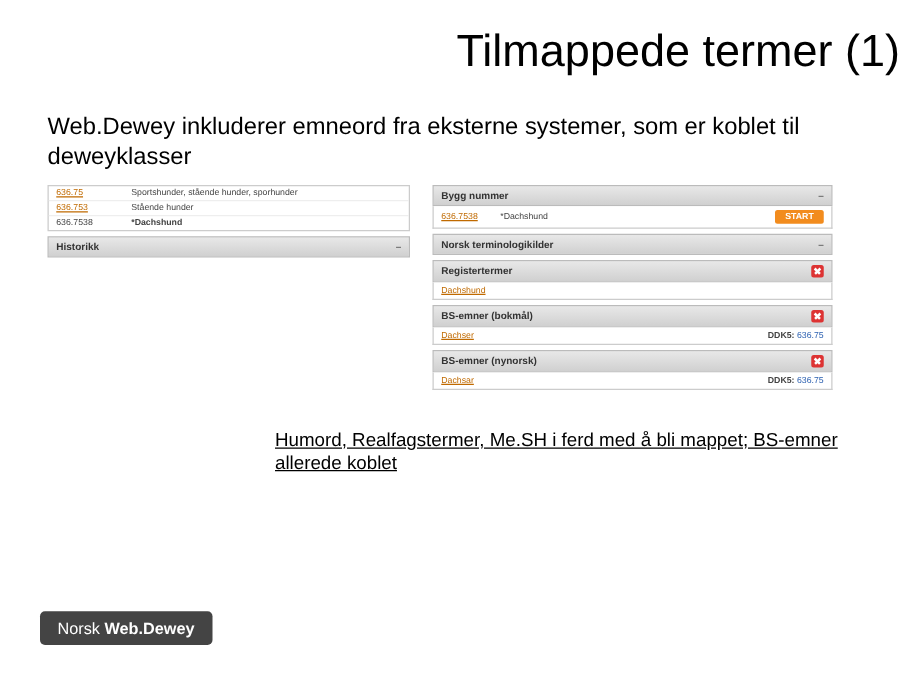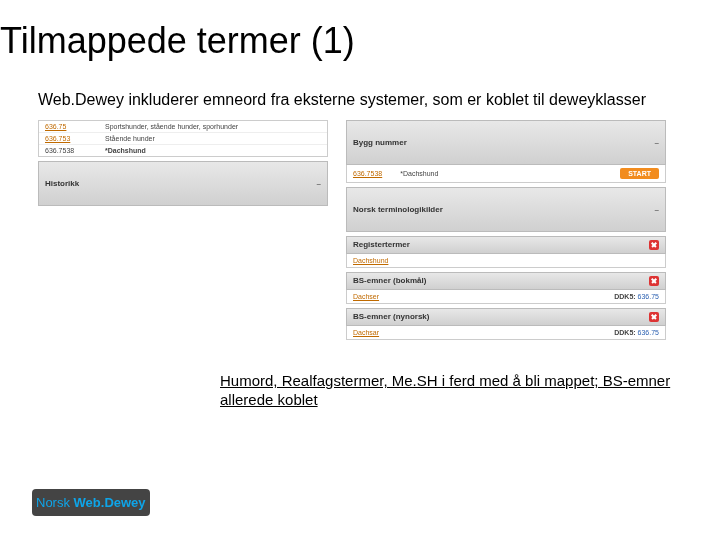--- a/index.html
+++ b/index.html
@@ -7,26 +7,26 @@
     width: 720px;
     height: 540px;
     background: #fff;
     font-family: "Segoe UI", Arial, sans-serif;
     position: relative;
     overflow: hidden;
   }
   .title {
     font-size: 36px;
     font-weight: 400;
-    text-align: left;
+    text-align: right;
     margin-top: 20px;
     color: #000;
   }
   .subtitle {
-    font-size: 16px;
+    font-size: 19px;
     font-weight: 400;
     color: #000;
     margin: 28px 38px 10px 38px;
     line-height: 1.25;
   }
   .panels {
     display: flex;
     gap: 18px;
     margin: 6px 38px 0 38px;
   }
@@ -35,21 +35,21 @@
   }
   .right-panel {
     width: 320px;
   }
   .bar {
     background: linear-gradient(#e8e8e8, #d0d0d0);
     border: 1px solid #bbb;
     font-size: 8px;
     font-weight: bold;
     color: #333;
-    padding: 17px 6px;
+    padding: 3px 6px;
     display: flex;
     justify-content: space-between;
     align-items: center;
   }
   .bar .dash { color: #666; font-weight: bold; }
   .rows {
     border: 1px solid #ccc;
     border-top: none;
     background: #fff;
   }
@@ -152,23 +152,23 @@
     color: #000;
     margin: 32px 38px 0 220px;
     line-height: 1.25;
     text-decoration: underline;
   }
   .logo {
     position: absolute;
     left: 32px;
     bottom: 24px;
     background: #444;
-    color: #0ea5e9;
+    color: #ffffff;
     font-size: 13px;
-    padding: 6px 4px;
+    padding: 6px 14px;
     border-radius: 4px;
   }
   .logo .bold { font-weight: bold; }
 </style>
 </head>
 <body>
 
 <h1 class="title">Tilmappede termer (1)</h1>
 
 <p class="subtitle">Web.Dewey inkluderer emneord fra eksterne systemer, som er koblet til deweyklasser</p>

